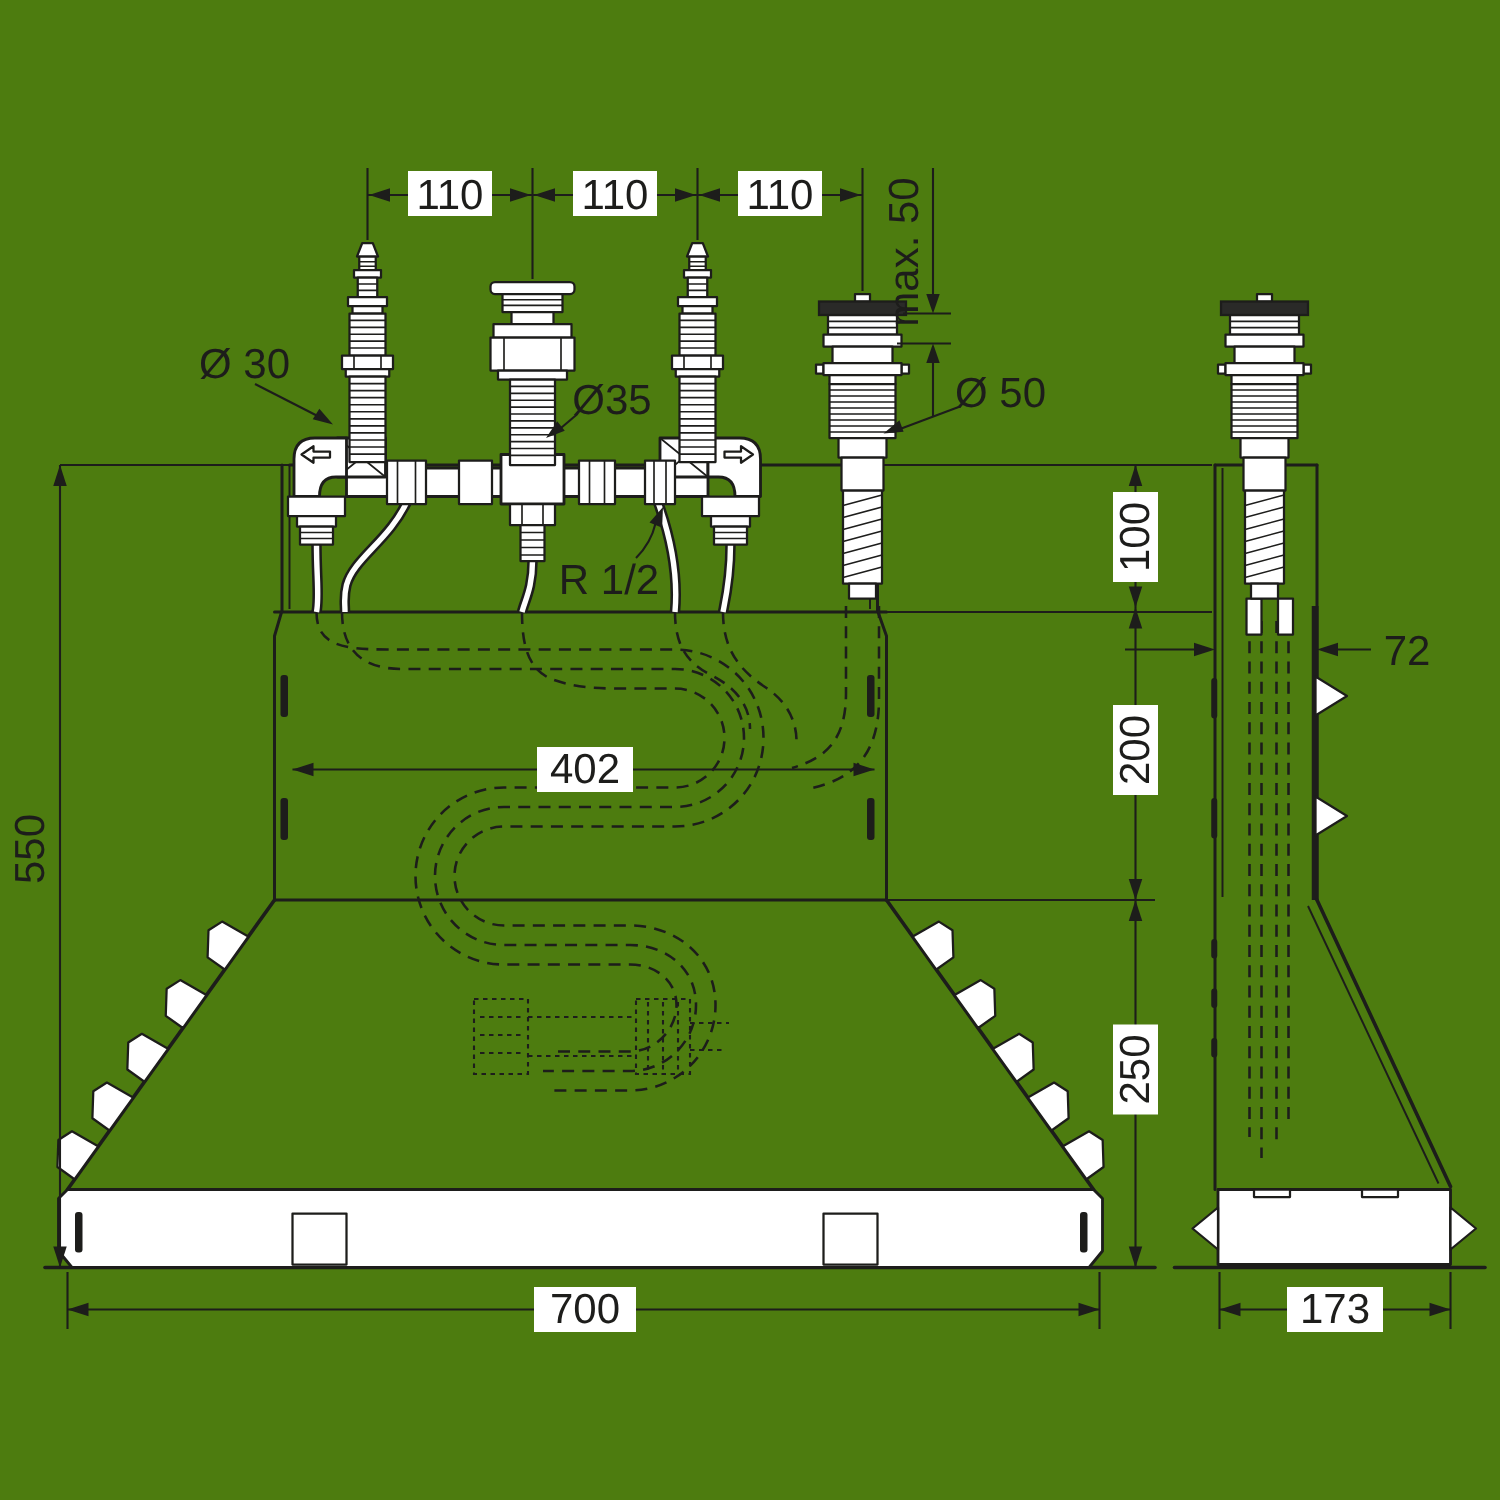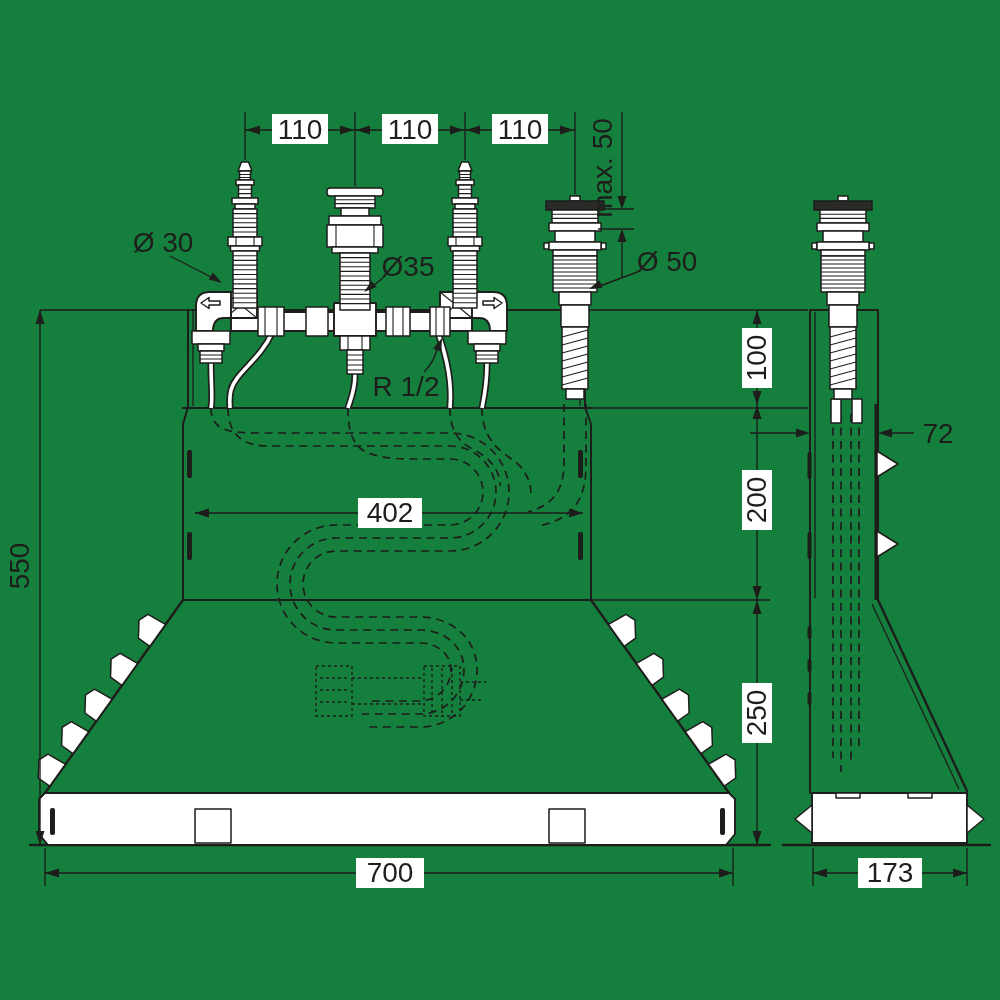--- a/index.html
+++ b/index.html
@@ -1,16 +1,16 @@
 <!DOCTYPE html>
 <html><head>
 <meta charset="utf-8">
 <style>
   html,body{margin:0;padding:0;background:#ffffff;}
-  .stage{width:1000px;height:1000px;background:#15803d;position:relative;overflow:hidden;}
+  .stage{width:1000px;height:1000px;background:#4d7c0f;position:relative;overflow:hidden;}
   svg{display:block;}
   .ln  {stroke:#1d1d1b;fill:none;stroke-width:2;stroke-linecap:round;stroke-linejoin:round;}
   .thk {stroke:#1d1d1b;fill:none;stroke-width:2.4;stroke-linecap:round;stroke-linejoin:round;}
   .thin{stroke:#1d1d1b;fill:none;stroke-width:1.3;}
   .wf  {fill:#ffffff;stroke:#1d1d1b;stroke-width:1.9;stroke-linejoin:round;}
   .wf1 {fill:#ffffff;stroke:#1d1d1b;stroke-width:1.5;stroke-linejoin:round;}
   .rib {stroke:#1d1d1b;fill:none;stroke-width:1.1;}
   .dk  {fill:#1d1d1b;stroke:none;}
   .dash{stroke:#1d1d1b;fill:none;stroke-width:1.7;stroke-dasharray:8 5.5;}
   .dash2{stroke:#1d1d1b;fill:none;stroke-width:1.4;stroke-dasharray:3 3;}

